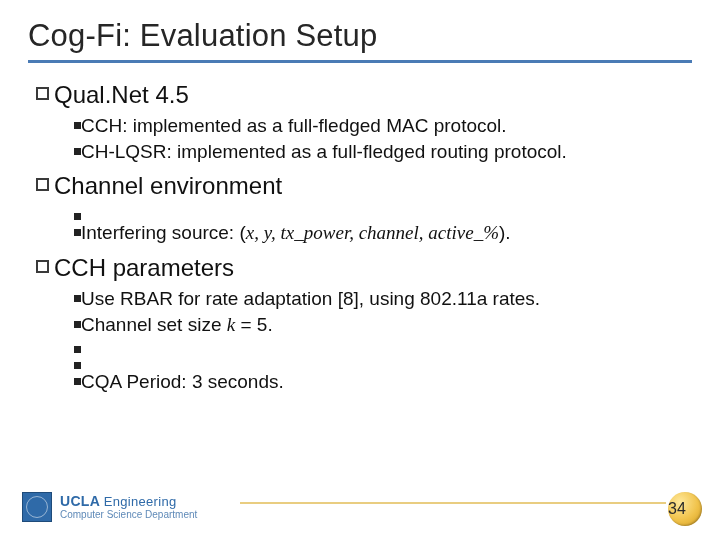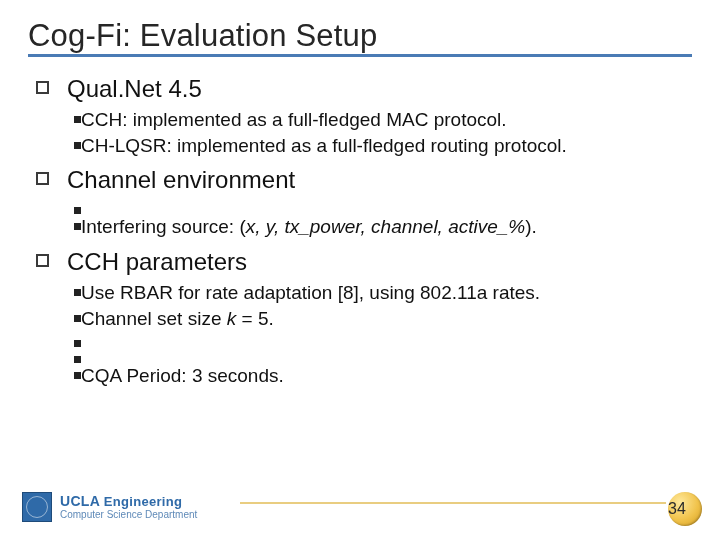--- a/index.html
+++ b/index.html
@@ -7,31 +7,32 @@
   .slide {
     width: 720px;
     height: 540px;
     position: relative;
     padding: 18px 28px 0 28px;
   }
   .title {
     font-size: 31px;
     color: #262626;
     font-weight: 400;
+    padding-bottom: 6px;
     border-bottom: 3px solid #4a7bb5;
     margin-bottom: 18px;
     letter-spacing: 0.2px;
   }
   .section {
     margin-bottom: 8px;
   }
   .section-header {
     display: flex;
     align-items: flex-start;
-    gap: 18px;
+    gap: 5px;
     margin-left: 8px;
     margin-bottom: 4px;
   }
   .box-bullet {
     width: 13px;
     height: 13px;
     border: 2px solid #3a3a3a;
     background: #fff;
     margin-top: 6px;
     flex-shrink: 0;
@@ -52,21 +53,21 @@
     color: #111;
     line-height: 1.35;
   }
   .square-bullet {
     width: 7px;
     height: 7px;
     background: #222;
     margin-top: 9px;
     flex-shrink: 0;
   }
-  .italic { font-style: italic; font-family: Liberation Sans, sans-serif; }
+  .italic { font-style: italic; font-family: Liberation Serif, serif; }
   .footer {
     position: absolute;
     left: 0;
     right: 0;
     bottom: 10px;
     height: 46px;
     display: flex;
     align-items: center;
   }
   .logo-block {
@@ -95,21 +96,21 @@
     flex-direction: column;
     line-height: 1;
   }
   .dept-top {
     color: #2f6aa8;
     font-weight: 700;
     font-size: 14px;
     letter-spacing: 0.3px;
   }
   .dept-top .eng {
-    font-weight: 700;
+    font-weight: 400;
     font-size: 13px;
   }
   .dept-bottom {
     color: #5f8ab8;
     font-size: 10px;
     margin-top: 2px;
   }
   .footer-line {
     position: absolute;
     left: 240px;

